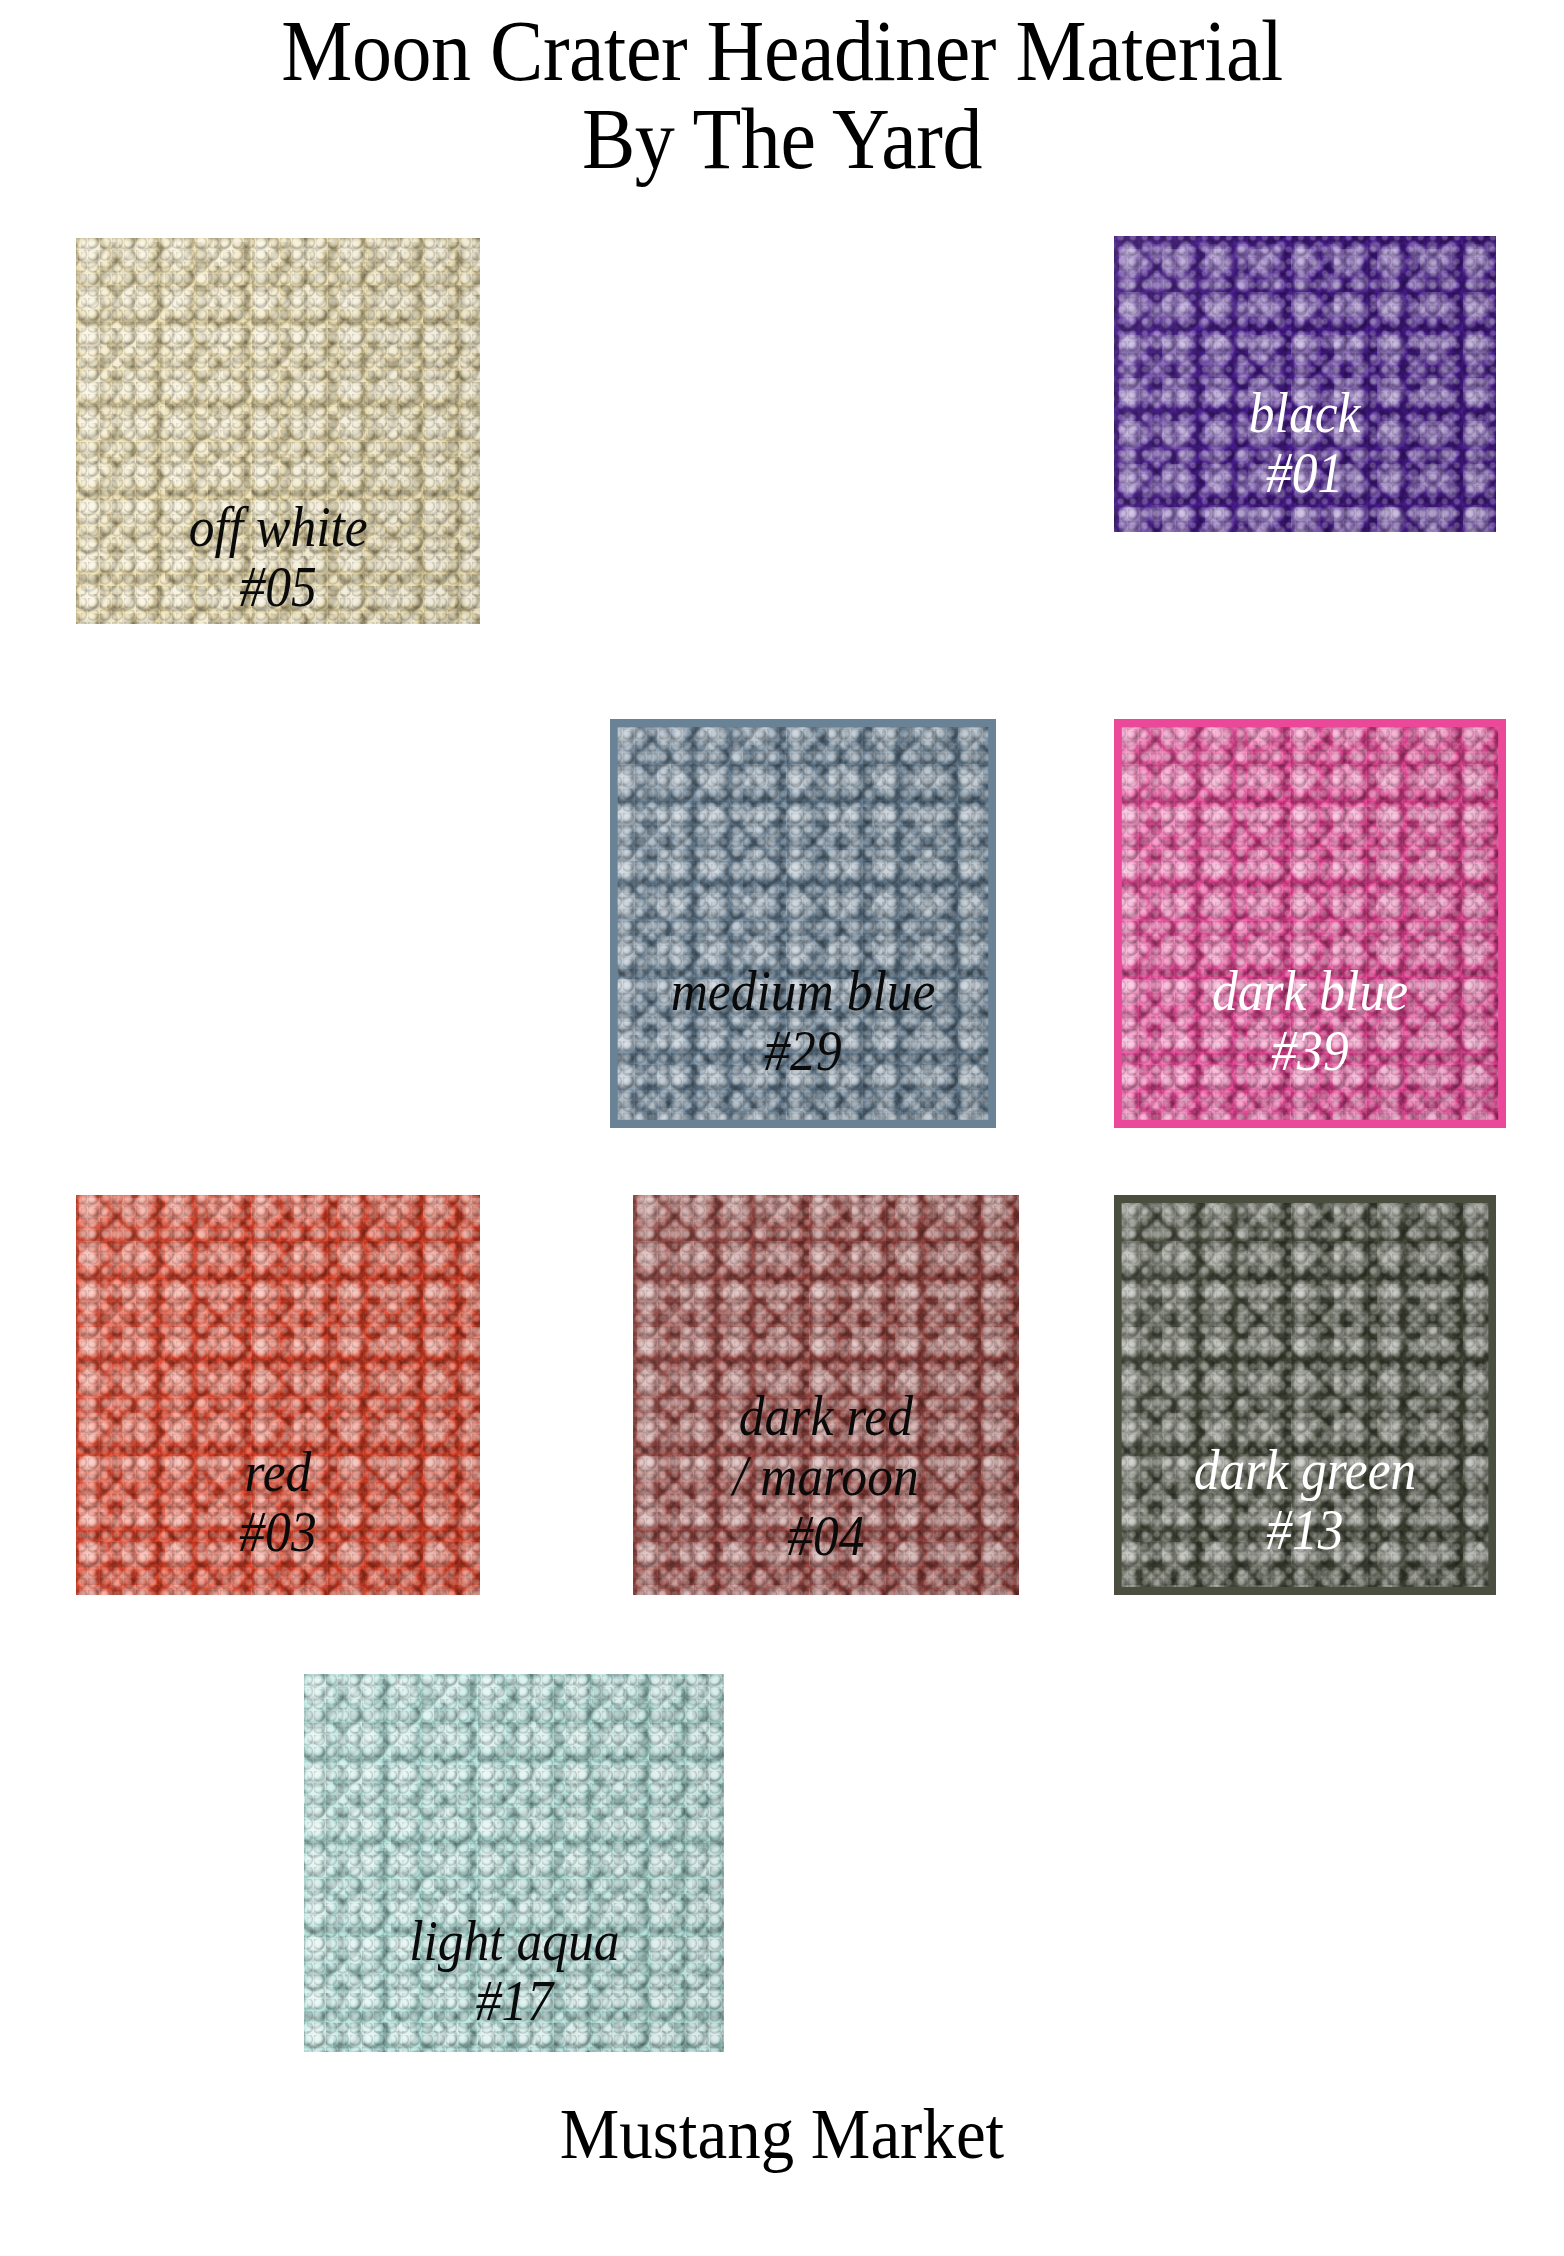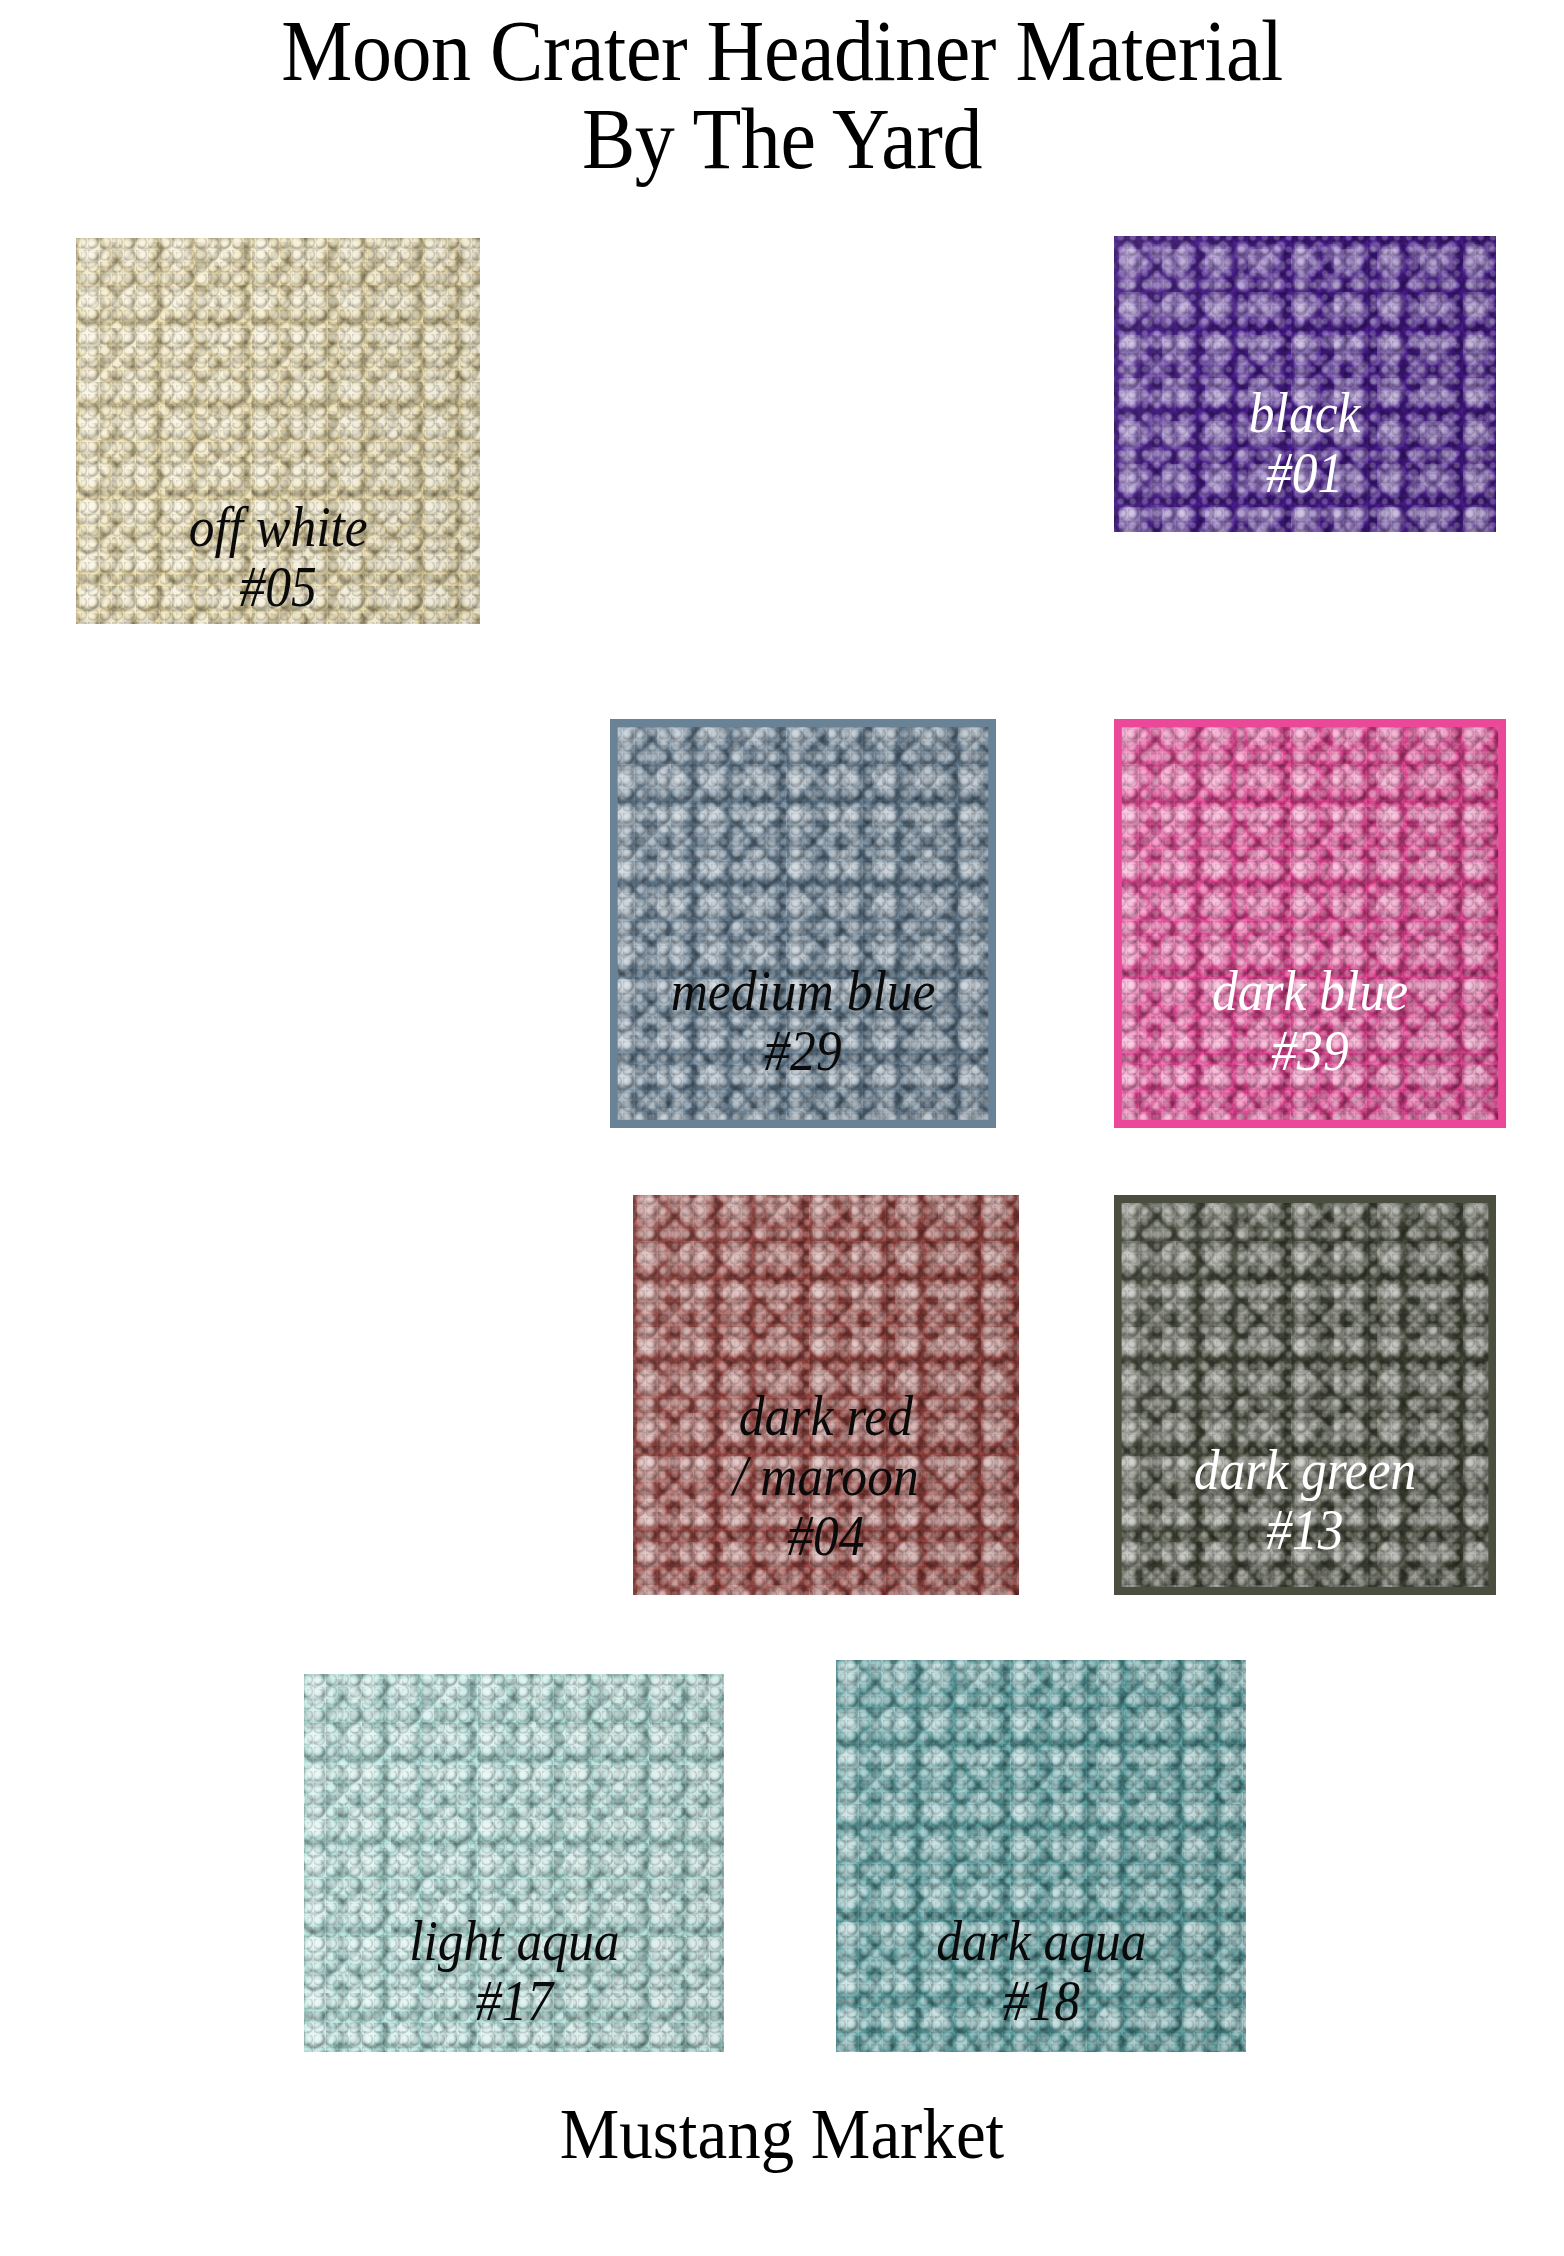--- a/index.html
+++ b/index.html
@@ -172,20 +172,33 @@
         <div class="c"></div>
         <div class="d"></div>
         <div class="sheen"></div>
       </div>
     <div class="label overflow light-text" style="bottom: 40px; color: rgb(255, 255, 255);">
       <span class="nm">dark blue</span>
       <span class="no">#39</span>
     </div>
   </div>
 
+  <div class="swatch" style="left:76px;top:1195px;width:404px;height:400px;background:#E8452B;">
+    <div class="tex">
+        <div class="a"></div>
+        <div class="b"></div>
+        <div class="c"></div>
+        <div class="d"></div>
+        <div class="sheen"></div>
+      </div>
+    <div class="label dark-text" style="padding-bottom: 32px; color: rgb(10, 10, 10);">
+      <span class="nm">red</span>
+      <span class="no">#03</span>
+    </div>
+  </div>
 
   <div class="swatch" style="left:610px;top:1195px;width:386px;height:400px;background:#9E4843;margin-left:23px;">
     <div class="tex">
         <div class="a"></div>
         <div class="b"></div>
         <div class="c"></div>
         <div class="d"></div>
         <div class="sheen"></div>
       </div>
     <div class="label dark-text" style="padding-bottom: 28px; color: rgb(10, 10, 10);">
@@ -216,29 +229,16 @@
         <div class="c"></div>
         <div class="d"></div>
         <div class="sheen"></div>
       </div>
     <div class="label dark-text" style="padding-bottom: 20px; color: rgb(10, 10, 10);">
       <span class="nm">light aqua</span>
       <span class="no">#17</span>
     </div>
   </div>
 
-  <div class="swatch" style="left:836px;top:1660px;width:410px;height:392px;background:#5FA5A7;">
-    <div class="tex">
-        <div class="a"></div>
-        <div class="b"></div>
-        <div class="c"></div>
-        <div class="d"></div>
-        <div class="sheen"></div>
-      </div>
-    <div class="label dark-text" style="padding-bottom: 20px; color: rgb(10, 10, 10);">
-      <span class="nm">dark aqua</span>
-      <span class="no">#18</span>
-    </div>
-  </div>
 
 </div>
 
 <div class="footer">Mustang Market</div>
 
 </body></html>

